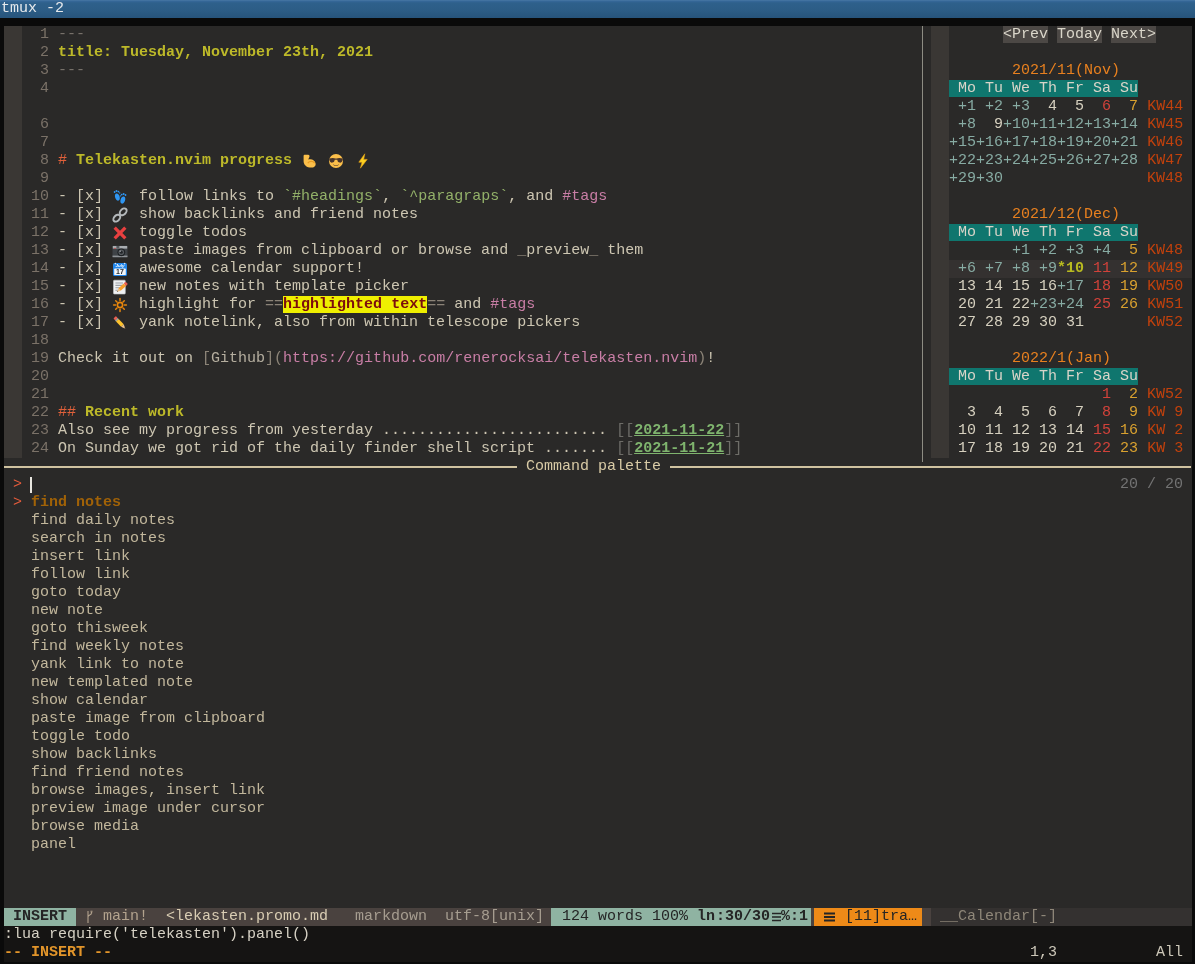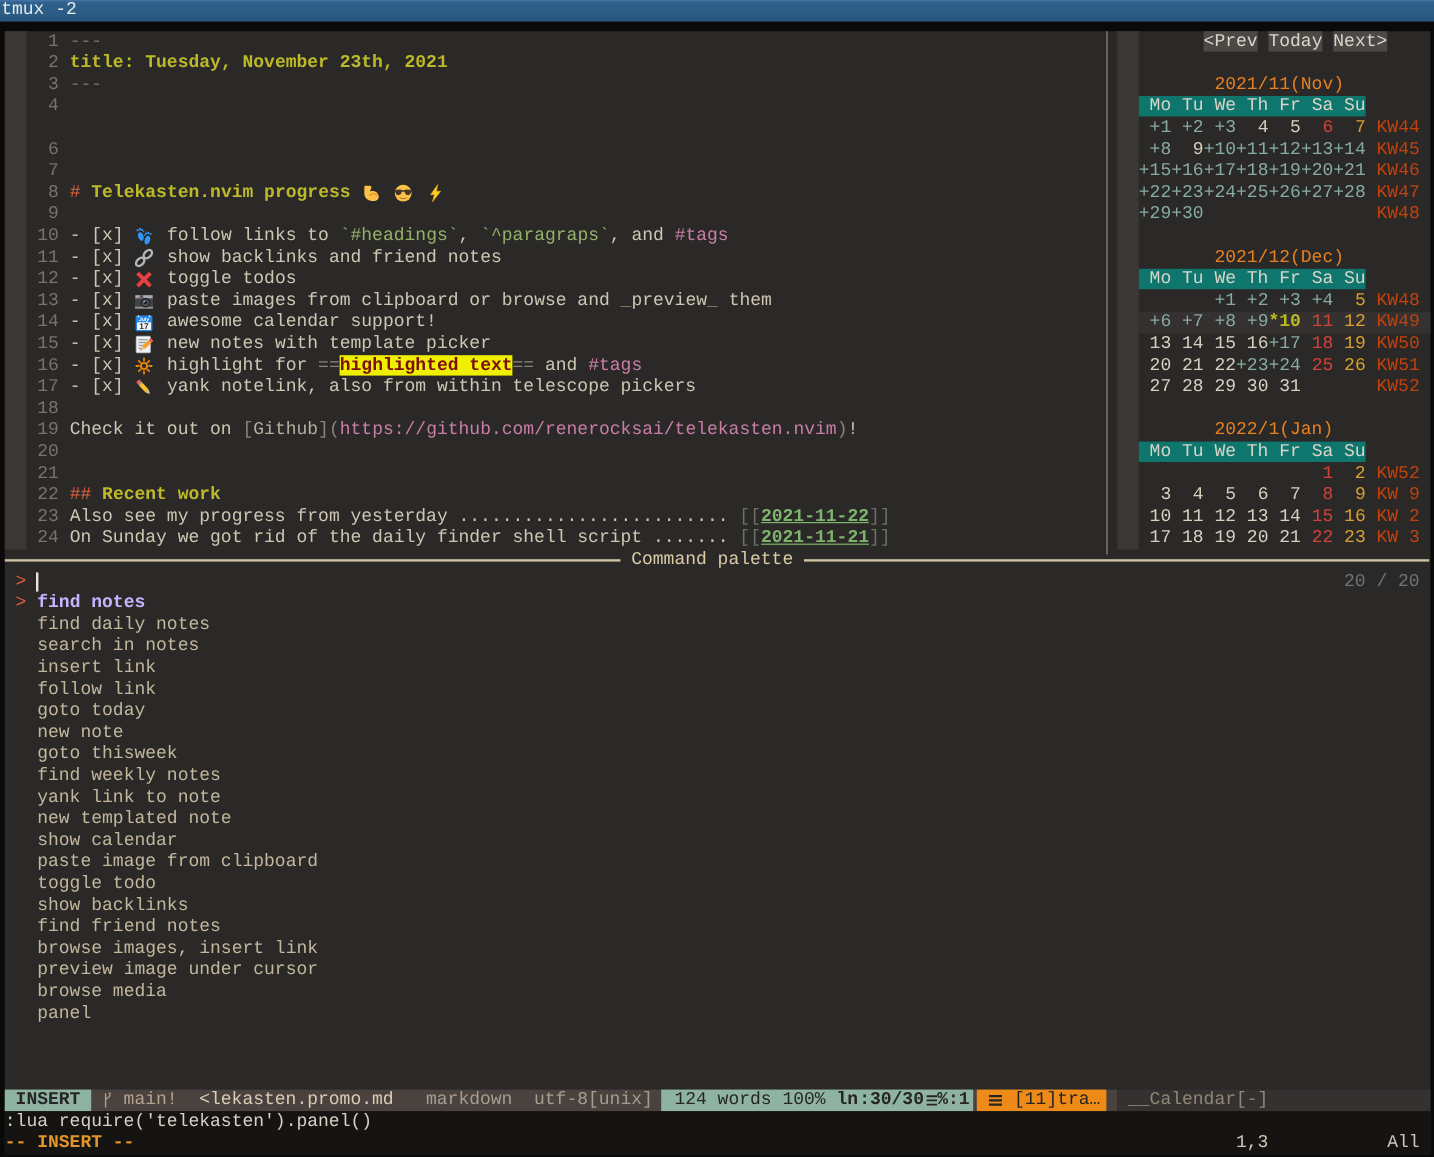--- a/index.html
+++ b/index.html
@@ -17,21 +17,21 @@
 .dim{color:#cdc6b2;}
 .y{color:#bdb929;font-weight:bold;}
 .o{color:#e0603a;}
 .p{color:#c97ea6;}
 .grn{color:#93b169;}
 .it{color:#cdc6b2;}
 .hl{background:#efef00;color:#7c0d0d;font-weight:bold;}
 .gh{color:#b5ae9f;}
 .wl{color:#7fb46e;font-weight:bold;text-decoration:underline;}
 .pr{color:#e45c3c;}
-.sel{color:#c4b5fd;font-weight:bold;}
+.sel{color:#a16207;font-weight:bold;}
 .ent{color:#c2b79c;}
 .cnt{color:#737373;}
 .btn{background:#4c4845;color:#dad6ca;}
 .ct{color:#e8801f;}
 .hdr{background:#0f766e;color:#d8d4c8;}
 .t{color:#87aba3;}
 .w{color:#d6d0bf;}
 .r{color:#d2423a;}
 .gd{color:#d9a12f;}
 .kw{color:#c2410c;}

